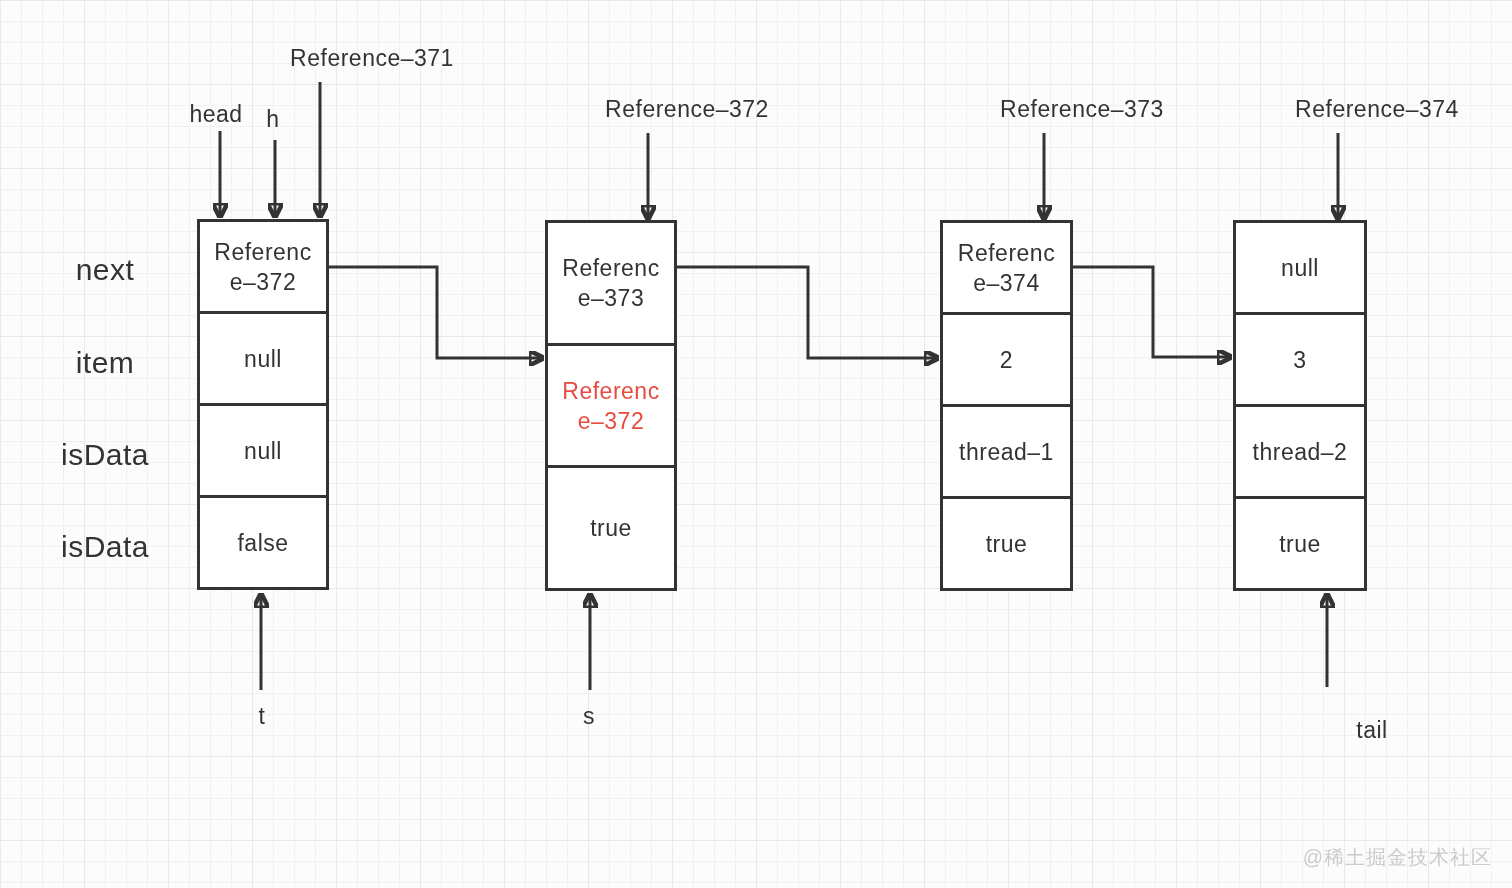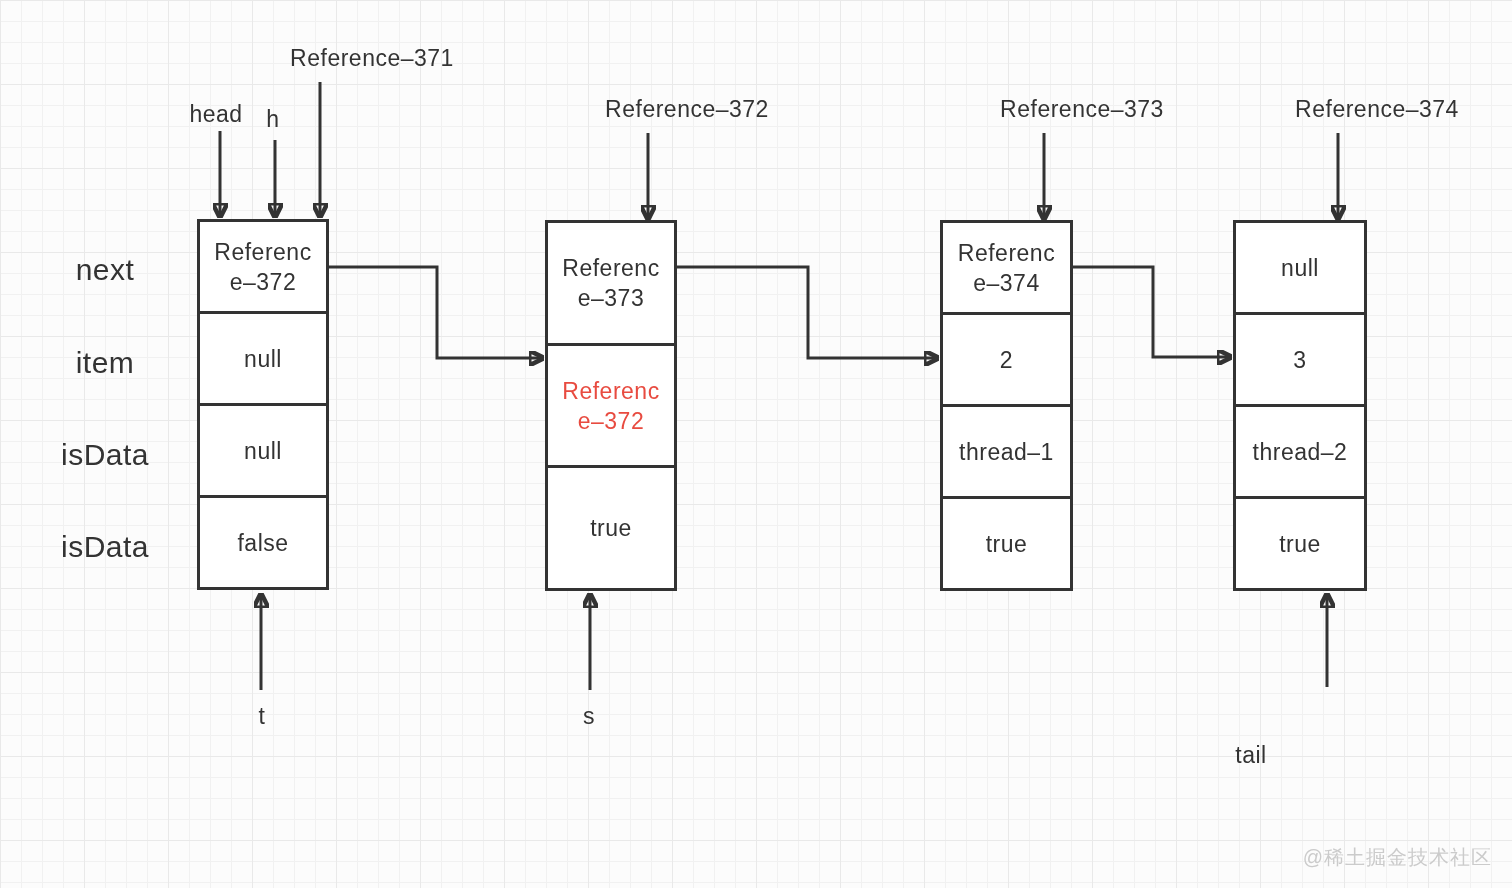--- a/index.html
+++ b/index.html
@@ -75,21 +75,21 @@
     white-space:nowrap;
   }
   .pl-head{left:216px;top:101px;}
   .pl-h{left:273px;top:106px;}
   .pl-r371{left:372px;top:45px;}
   .pl-r372{left:687px;top:96px;}
   .pl-r373{left:1082px;top:96px;}
   .pl-r374{left:1377px;top:96px;}
   .pl-t{left:262px;top:703px;}
   .pl-s{left:589px;top:703px;}
-  .pl-tail{left:1251px;top:717px;margin-top:25px;}
+  .pl-tail{left:1372px;top:717px;}
 
   .watermark{
     position:absolute;
     right:20px;bottom:17px;
     font-size:20px;
     color:var(--wm);
     letter-spacing:1px;
   }
 </style>
 </head>

